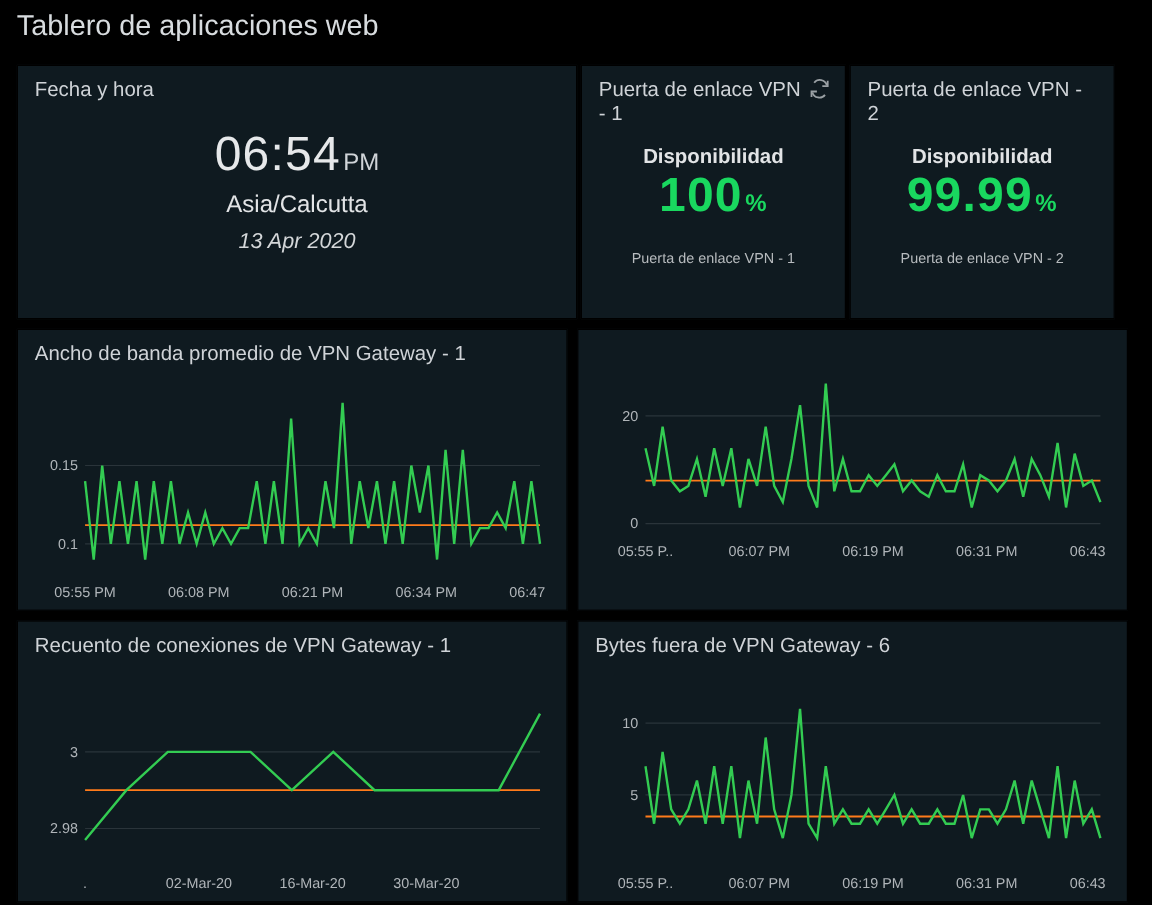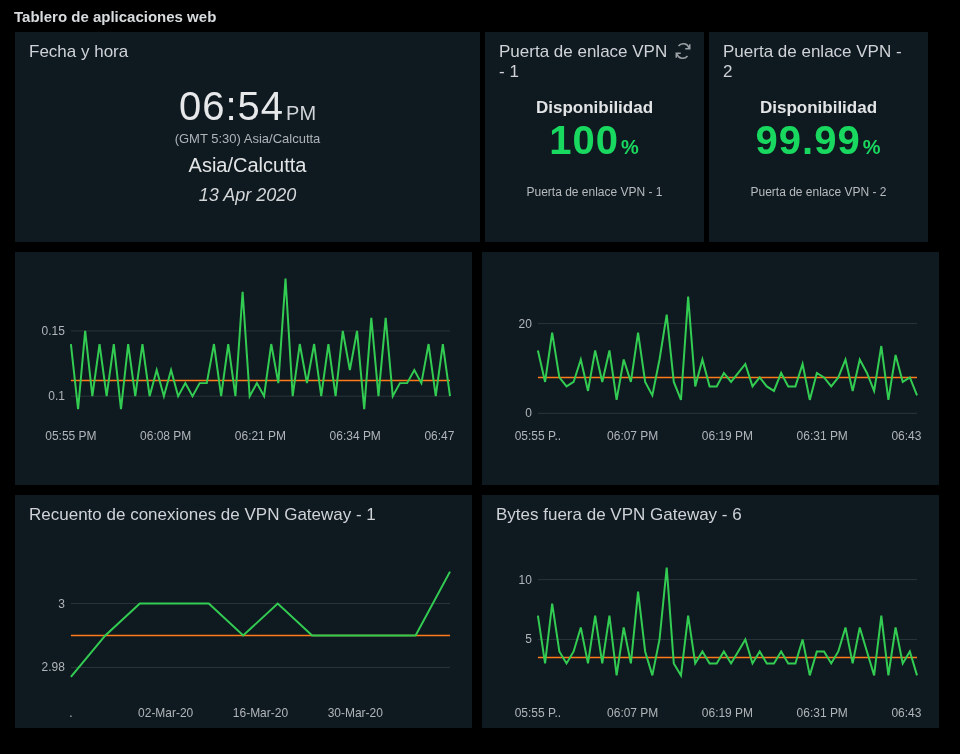--- a/index.html
+++ b/index.html
@@ -6,24 +6,24 @@
   body {
     background: #000;
     font-family: -apple-system, BlinkMacSystemFont, "Segoe UI", Arial, sans-serif;
     color: #d0d4d8;
     width: 960px;
     height: 754px;
     overflow: hidden;
     padding: 8px 14px;
   }
   .dash-title {
-    font-size: 15px;
-    font-weight: 700;
+    font-size: 24px;
+    font-weight: 400;
     color: #d8dcdf;
-    margin-bottom: 6px;
+    margin-bottom: 18px;
   }
   .row1 {
     display: flex;
     gap: 3px;
     margin-bottom: 8px;
   }
   .panel {
     background: #0f1a20;
     border: 1px solid #000;
     position: relative;
@@ -81,21 +81,20 @@
 <div class="dash-title">Tablero de aplicaciones web</div>
 
 <div class="row1">
 
   <div class="panel p-datetime">
     <div class="panel-title">Fecha y hora</div>
     <div class="dt-block">
       <div>
         <span class="dt-time">06:54</span><span class="dt-ampm">PM</span>
       </div>
-      <div class="dt-tz">(GMT 5:30) Asia/Calcutta</div>
       <div class="dt-city">Asia/Calcutta</div>
       <div class="dt-date">13 Apr 2020</div>
     </div>
   </div>
 
   <div class="panel p-kpi">
     <div style="display:flex; align-items:flex-start;">
       <div class="panel-title" style="flex:1; text-align:left; padding-right:30px;">Puerta de enlace VPN - 1</div>
     </div>
     <span class="refresh-ico">
@@ -119,20 +118,21 @@
     <div>
       <span class="avail-val">99.99</span><span class="avail-val avail-pct">%</span>
     </div>
     <div class="avail-sub">Puerta de enlace VPN - 2</div>
   </div>
 
 </div>
 
 <div class="row2">
   <div class="panel chart-panel">
+    <div class="panel-title">Ancho de banda promedio de VPN Gateway - 1</div>
     <div class="chart-body">
         <svg class="chart-svg" viewBox="0 0 430 190">
           <line class="grid-line" x1="42" y1="139.8181818181818" x2="422" y2="139.8181818181818"></line>
           <text class="axis-text" x="36" y="143.8181818181818" text-anchor="end">0.1</text>
           <line class="grid-line" x1="42" y1="74.36363636363637" x2="422" y2="74.36363636363637"></line>
           <text class="axis-text" x="36" y="78.36363636363637" text-anchor="end">0.15</text>
           <line class="ref-line" x1="42" y1="124.10909090909091" x2="422" y2="124.10909090909091"></line>
           <path class="series-line" d="M42.0 87.5 L49.2 152.9 L56.3 74.4 L63.5 139.8 L70.7 87.5 L77.8 139.8 L85.0 87.5 L92.2 152.9 L99.4 87.5 L106.5 139.8 L113.7 87.5 L120.9 139.8 L128.0 113.6 L135.2 139.8 L142.4 113.6 L149.5 139.8 L156.7 126.7 L163.9 139.8 L171.1 126.7 L178.2 126.7 L185.4 87.5 L192.6 139.8 L199.7 87.5 L206.9 139.8 L214.1 35.1 L221.2 139.8 L228.4 126.7 L235.6 139.8 L242.8 87.5 L249.9 126.7 L257.1 22.0 L264.3 139.8 L271.4 87.5 L278.6 126.7 L285.8 87.5 L292.9 139.8 L300.1 87.5 L307.3 139.8 L314.5 74.4 L321.6 113.6 L328.8 74.4 L336.0 152.9 L343.1 61.3 L350.3 139.8 L357.5 61.3 L364.6 139.8 L371.8 126.7 L379.0 126.7 L386.2 113.6 L393.3 126.7 L400.5 87.5 L407.7 139.8 L414.8 87.5 L422.0 139.8 "></path>
           <text class="axis-text" x="42" y="184" text-anchor="middle">05:55 PM</text>
           <text class="axis-text" x="137" y="184" text-anchor="middle">06:08 PM</text>

